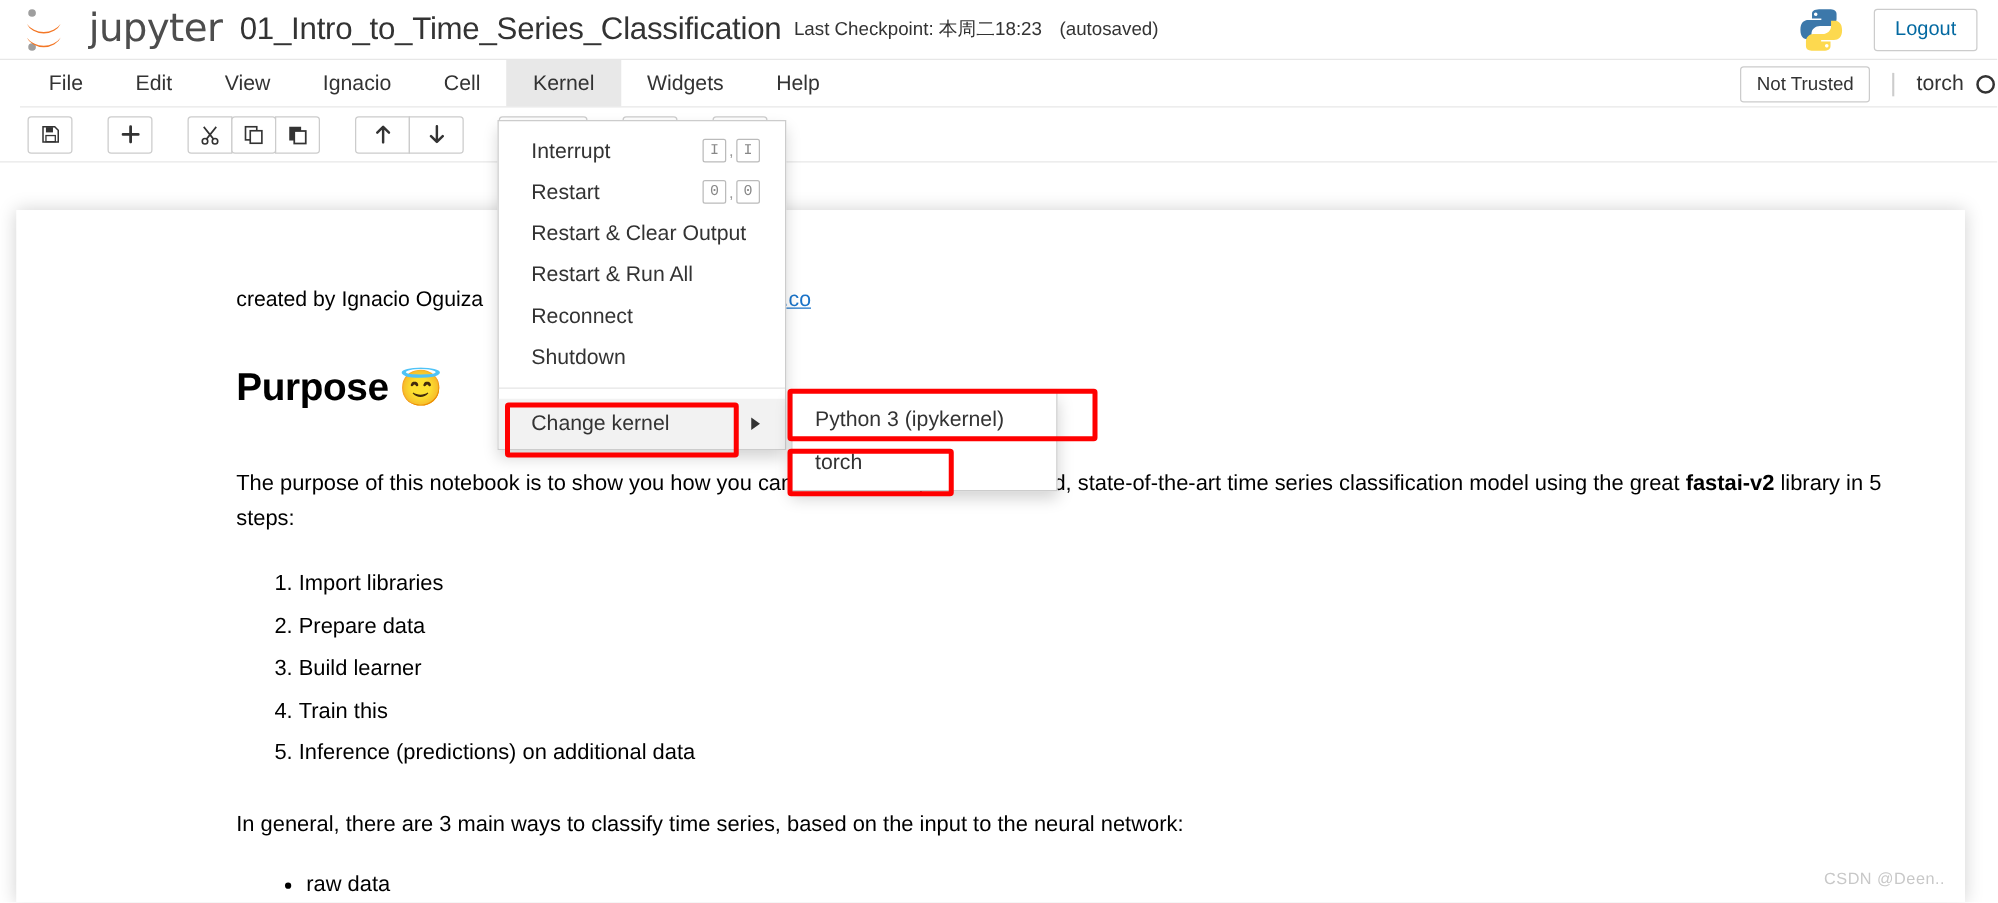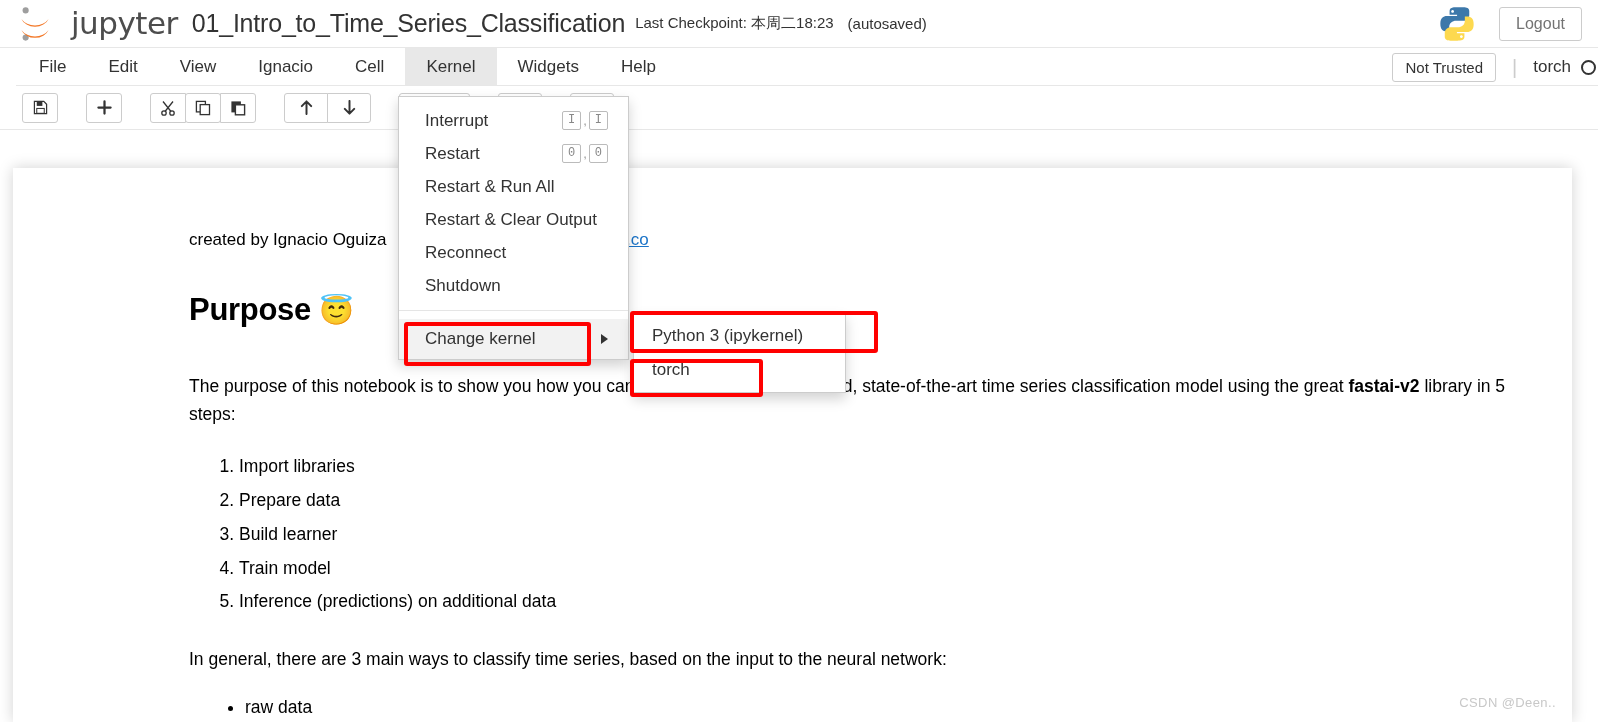--- a/index.html
+++ b/index.html
@@ -33,21 +33,21 @@
     font-size: 25px; color: #333; font-weight: normal; letter-spacing: -0.2px;
   }
   .checkpoint { font-size: 15px; color: #333; margin-left: 10px; }
   .autosaved { font-size: 15px; color: #333; margin-left: 14px; }
   .header-right {
     position: absolute; right: 16px; top: 0; height: 48px;
     display: flex; align-items: center; gap: 22px;
   }
   .py-logo { width: 40px; height: 40px; display:block; }
   .logout-btn {
-    border: 1px solid #ccc; background: #fff; color: #737373;
+    border: 1px solid #ccc; background: #fff; color: #0369a1;
     font-size: 16px; padding: 7px 16px; border-radius: 3px;
     font-family: "Liberation Sans", sans-serif; cursor: pointer;
   }
 
   
   .menubar {
     position: relative; height: 38px;
     background: #fff; border-bottom: 1px solid #e7e7e7;
     display: flex; align-items: stretch; padding-left: 2px; margin-left: 16px;
   }
@@ -317,21 +317,21 @@
     </h1>
 
     <p class="body">
       <span>The purpose of this notebook is to show you how you can create a simple, end-to-end, state-of-the-art time series classification model using the great </span><b>fastai-v2</b><span> library in 5 steps:</span>
     </p>
 
     <ol class="steps">
       <li>Import libraries</li>
       <li>Prepare data</li>
       <li>Build learner</li>
-      <li>Train model</li>
+      <li>Train this</li>
       <li>Inference (predictions) on additional data</li>
     </ol>
 
     <p class="body general">In general, there are 3 main ways to classify time series, based on the input to the neural network:</p>
 
     <ul class="ways">
       <li>raw data</li>
 
     </ul>
   </div>
@@ -346,24 +346,24 @@
       <span class="kbd">I</span>,<span class="kbd">I</span>
     </span>
   </div>
   <div class="dd-item">
     <span>Restart</span>
     <span class="kbd-group">
       <span class="kbd">0</span>,<span class="kbd">0</span>
     </span>
   </div>
   <div class="dd-item">
+    <span>Restart &amp; Clear Output</span>
+  </div>
+  <div class="dd-item">
     <span>Restart &amp; Run All</span>
-  </div>
-  <div class="dd-item">
-    <span>Restart &amp; Clear Output</span>
   </div>
   <div class="dd-item">
     <span>Reconnect</span>
   </div>
   <div class="dd-item">
     <span>Shutdown</span>
   </div>
   <div class="dd-sep"></div>
   <div class="dd-item submenu-parent">
     <span>Change kernel</span>

